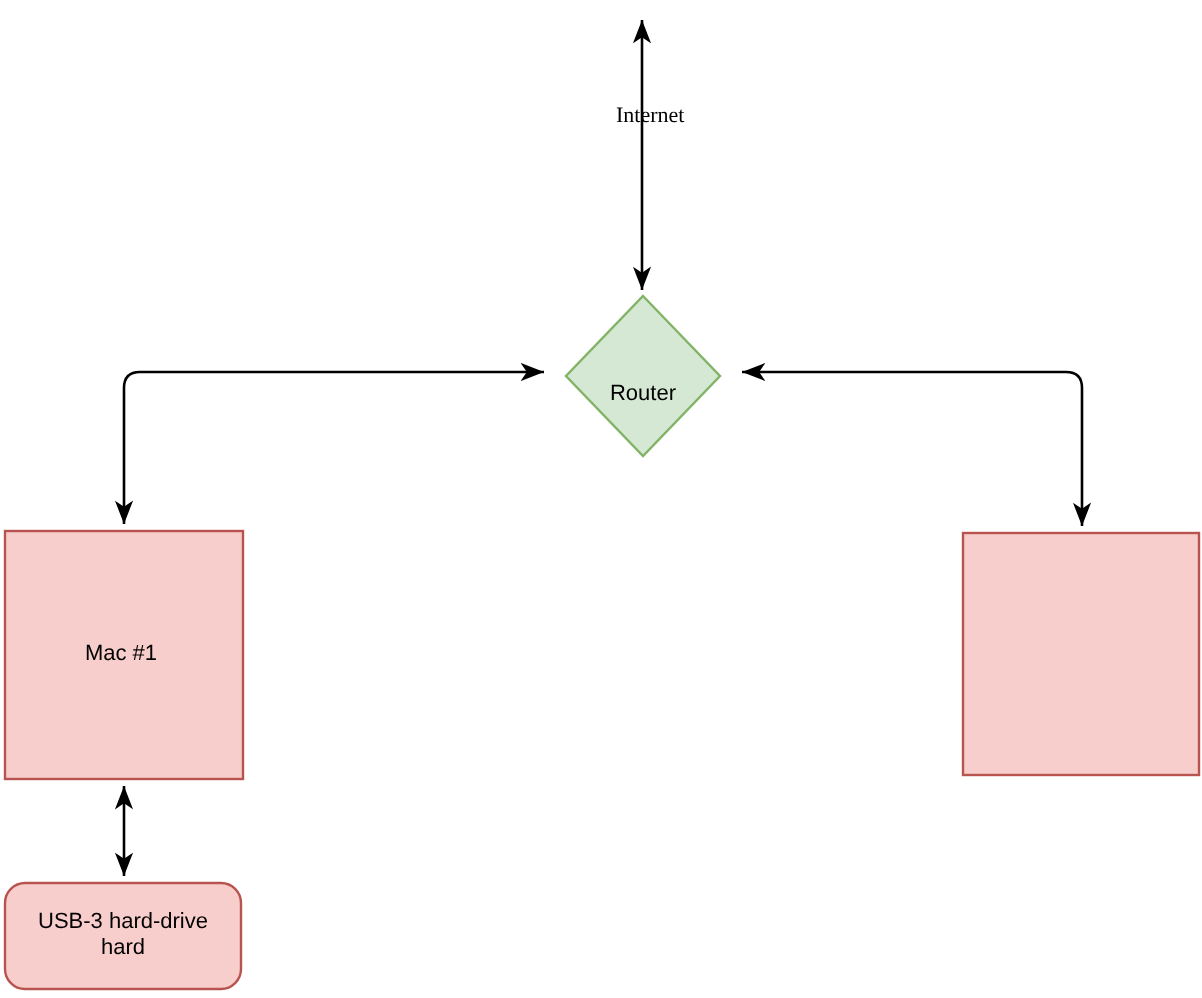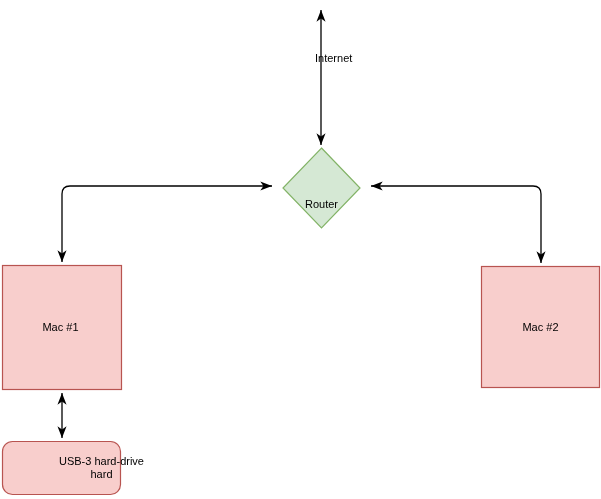--- a/index.html
+++ b/index.html
@@ -86,26 +86,25 @@
 
     <g>
       <rect x="481.5" y="266.5" width="118" height="121" fill="#f8cecc" stroke="#b85450" stroke-width="1.2"></rect>
     </g>
 
     <g>
       <rect x="2.5" y="441.5" width="118" height="53" rx="10" ry="10" fill="#f8cecc" stroke="#b85450" stroke-width="1.2"></rect>
     </g>
   </svg>
 
-  <div class="node-label" style="left:283px; top:198px; width:77px;">Router</div>
+  <div class="node-label" style="left:283px; top:191px; width:77px;">Router</div>
 
   <div class="node-label" style="left:2px; top:321px; width:117px;">Mac #1</div>
 
-  <div class="node-label" style="left:481px; top:321px; width:119px;">Mac #2</div>
 
-  <div class="node-label" style="left:2px; top:455px; width:119px;margin-left:40px;">
+  <div class="node-label" style="left:2px; top:455px; width:119px;">
     <div>USB-3 hard-drive</div>
     <div>hard</div>
   </div>
 
-  <div class="edge-label" style="left:315px; top:52px;">Internet</div>
+  <div class="edge-label" style="left:308px; top:52px;font-family:Liberation Serif, serif;">Internet</div>
 
 </div>
 
 </body></html>

